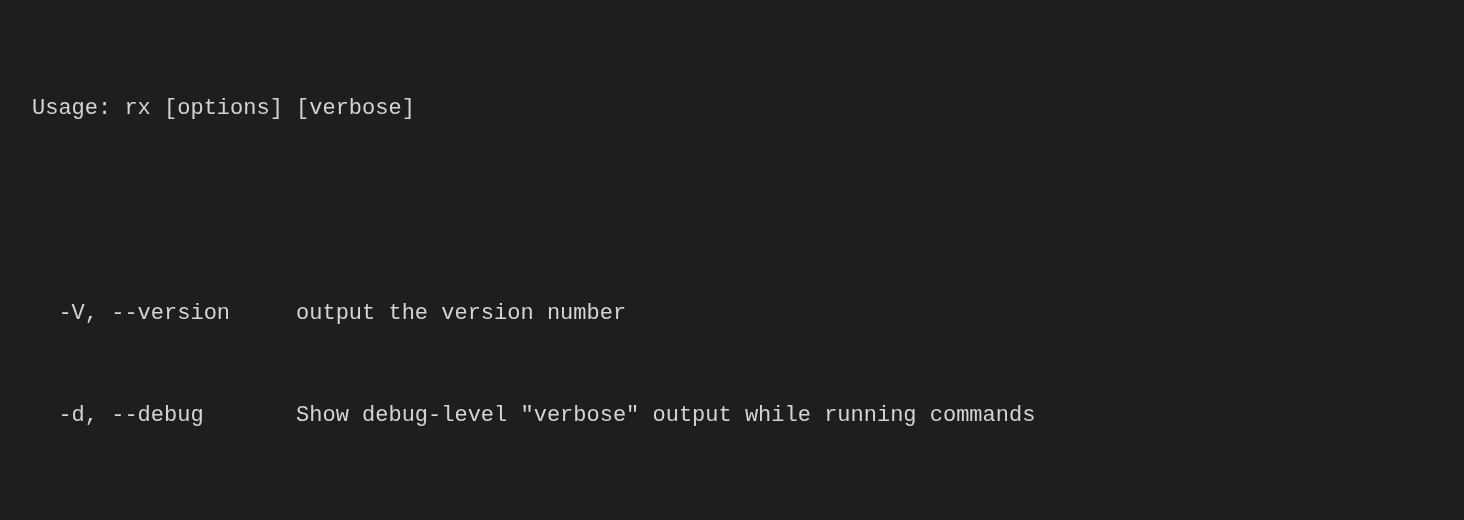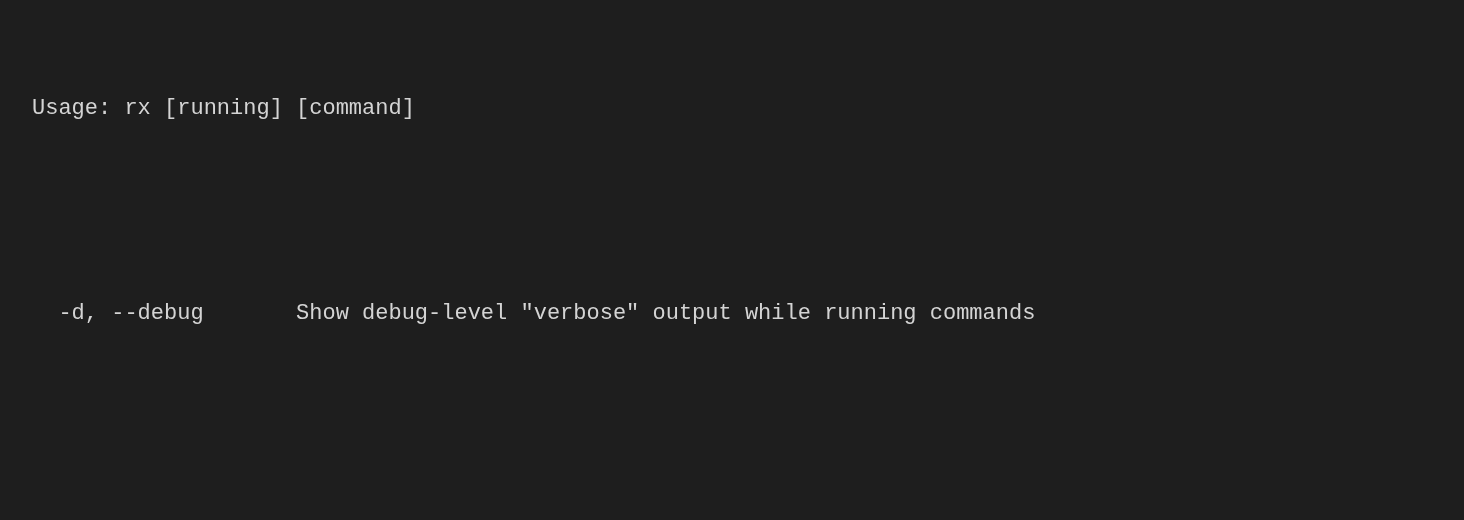--- a/index.html
+++ b/index.html
@@ -25,22 +25,23 @@
     }
 
     .line {
       display: block;
     }
   </style>
 </head>
 <body>
 
 <div class="terminal-content">
-  <span class="line">Usage: rx [running] [command]</span>
+  <span class="line">Usage: rx [options] [verbose]</span>
   <span class="line">&nbsp;</span>
+  <span class="line">  -V, --version     output the version number</span>
   <span class="line">  -d, --debug       Show debug-level "verbose" output while running commands</span>
   
   
   
   
   
   
   
   
   

